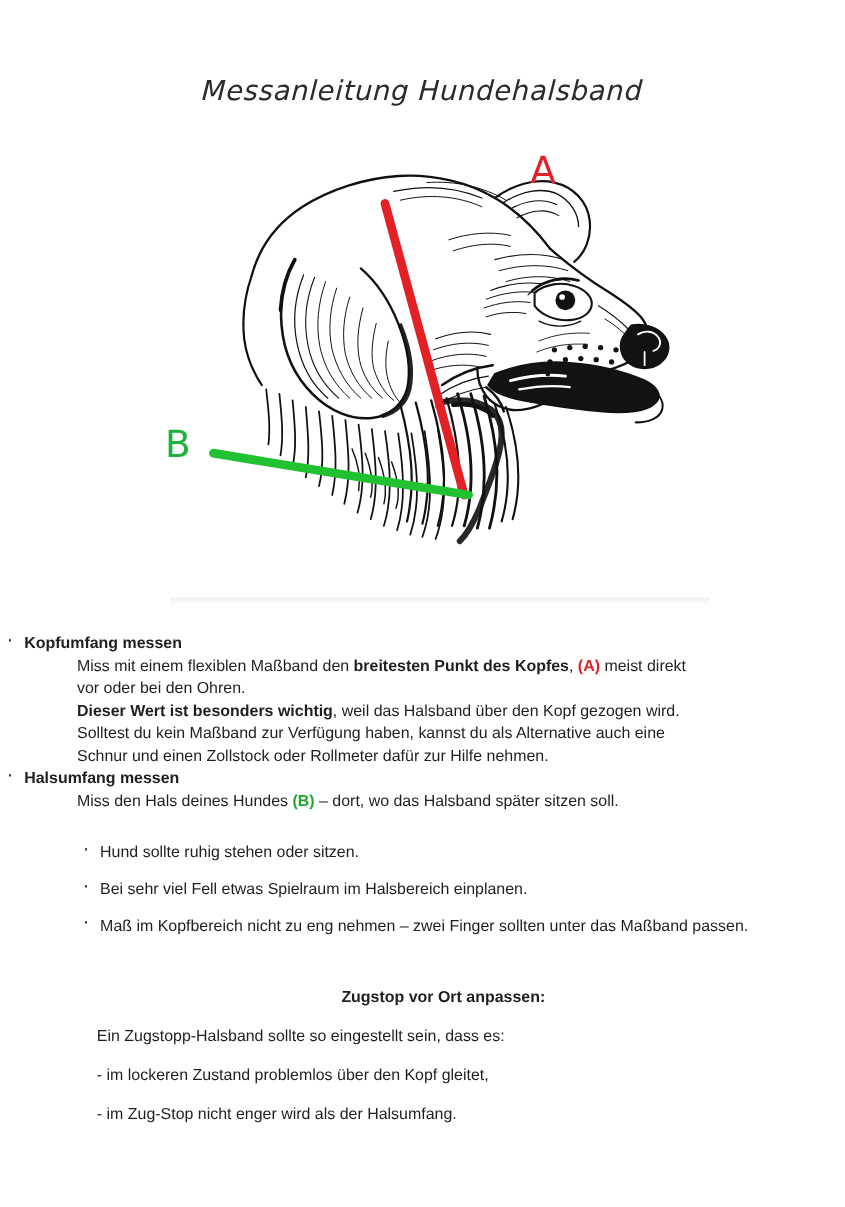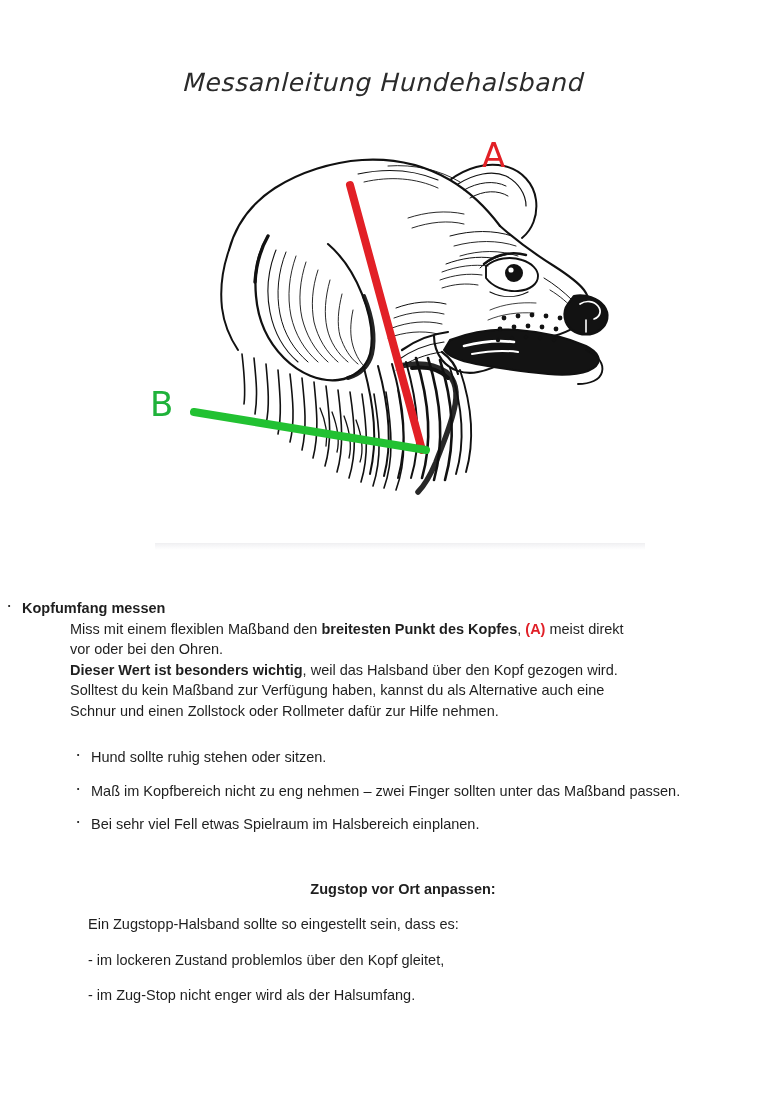--- a/index.html
+++ b/index.html
@@ -77,21 +77,21 @@
     font-size: 34px;
     font-weight: 400;
     color: #1fb23a;
     line-height: 1;
   }
 
   
   .content {
     position: absolute;
     left: 0;
-    top: 598px;
+    top: 575px;
     width: 768px;
     font-size: 14.5px;
     line-height: 20.5px;
     color: #1f1f1f;
   }
 
   ul.bullets {
     list-style: none;
     margin: 0;
     padding: 0;
@@ -326,32 +326,38 @@
         <span class="item-head">Kopfumfang messen</span>
         <span class="item-body">
           <span>Miss mit einem flexiblen Maßband den </span><strong>breitesten Punkt des Kopfes</strong><span>, </span><span class="mark-a">(A)</span><span> meist direkt vor oder bei den Ohren.</span>
         </span>
         <span class="item-body">
           <strong>Dieser Wert ist besonders wichtig</strong><span>, weil das Halsband über den Kopf gezogen wird.</span>
         </span>
         <span class="item-body">Solltest du kein Maßband zur Verfügung haben, kannst du als Alternative auch eine Schnur und einen Zollstock oder Rollmeter dafür zur Hilfe nehmen.</span>
       </li>
 
+      <li>
+        <span class="item-head">Halsumfang messen</span>
+        <span class="item-body">
+          <span>Miss den Hals deines Hundes </span><span class="mark-b">(B)</span><span> – dort, wo das Halsband später sitzen soll.</span>
+        </span>
+      </li>
     </ul>
 
     <div class="sec-tips">
       <ul class="bullets tips-list">
         <li>
           <span>Hund sollte ruhig stehen oder sitzen.</span>
         </li>
         <li>
-          <span>Maß im Kopfbereich nicht zu eng nehmen – zwei Finger sollten unter das Maßband passen.</span>
+          <span>Bei sehr viel Fell etwas Spielraum im Halsbereich einplanen.</span>
         </li>
         <li>
-          <span>Bei sehr viel Fell etwas Spielraum im Halsbereich einplanen.</span>
+          <span>Maß im Kopfbereich nicht zu eng nehmen – zwei Finger sollten unter das Maßband passen.</span>
         </li>
       </ul>
     </div>
 
     <div class="sec-zug">
       <span class="zug-title">Zugstop vor Ort anpassen:</span>
       <span class="zug-line">Ein Zugstopp-Halsband sollte so eingestellt sein, dass es:</span>
       <span class="zug-line">- im lockeren Zustand problemlos über den Kopf gleitet,</span>
       <span class="zug-line">- im Zug-Stop nicht enger wird als der Halsumfang.</span>
     </div>

